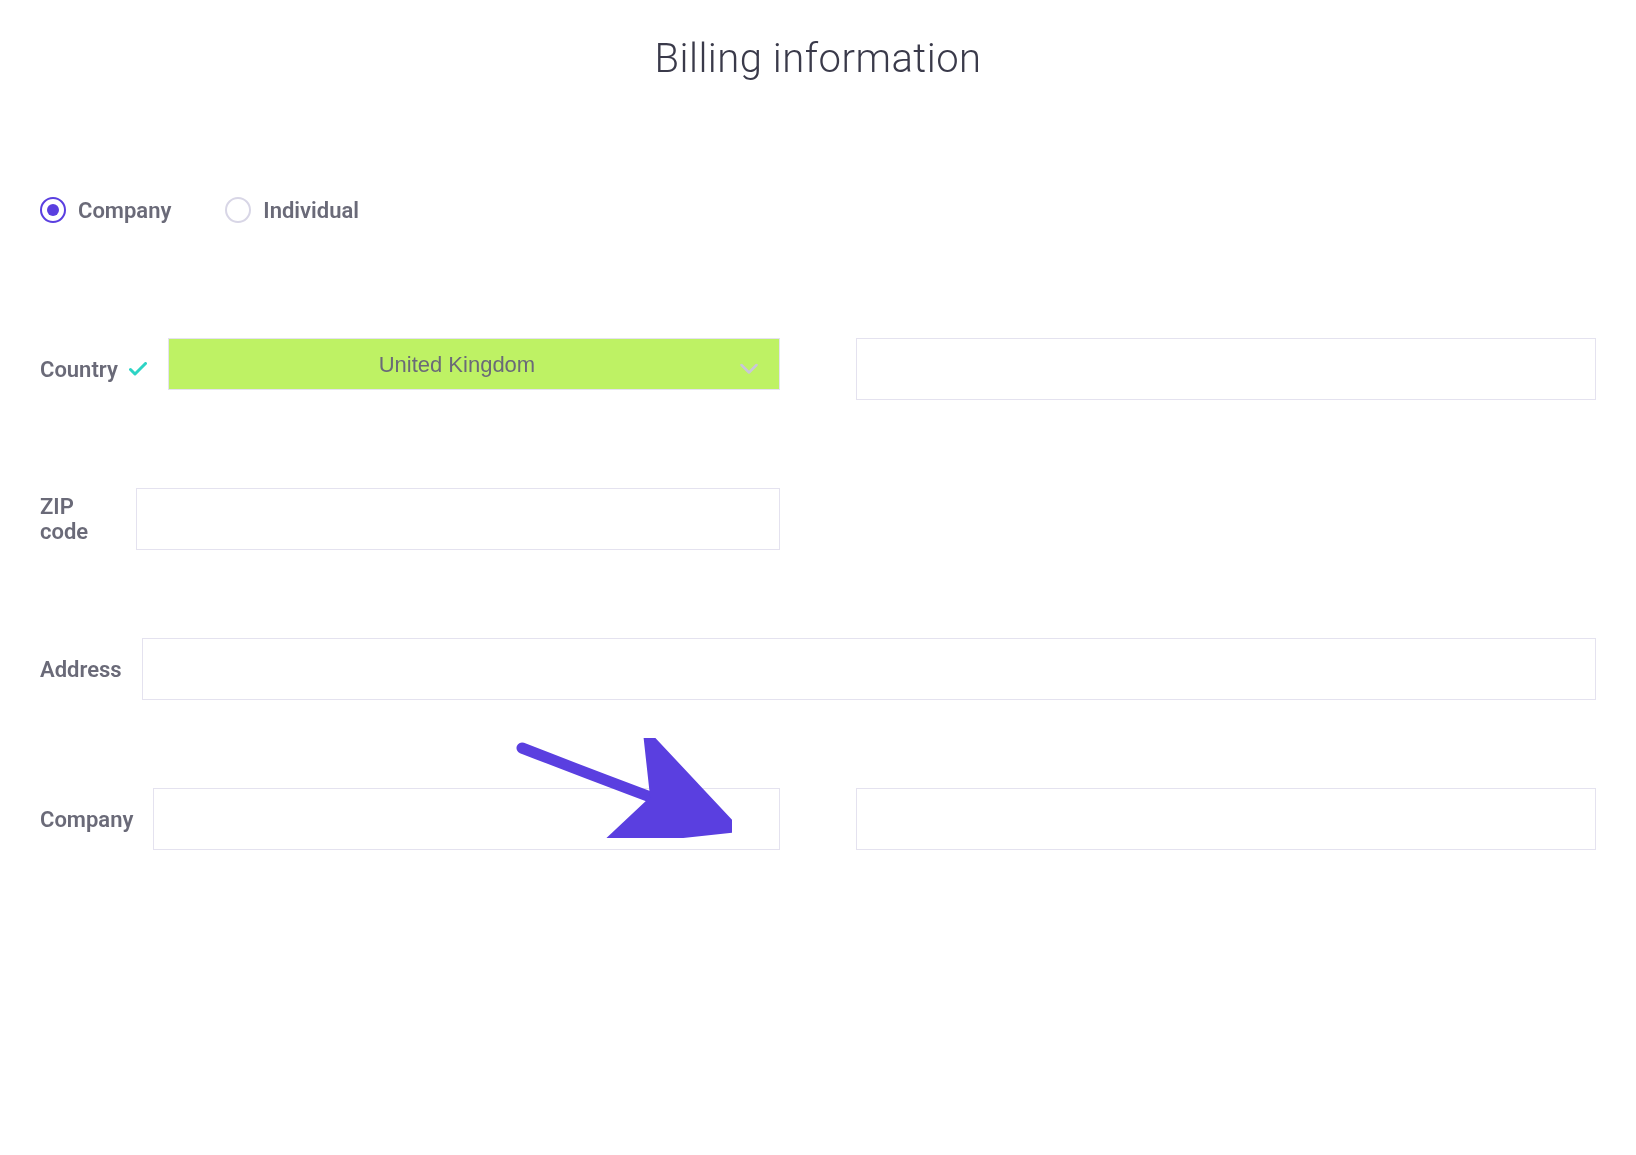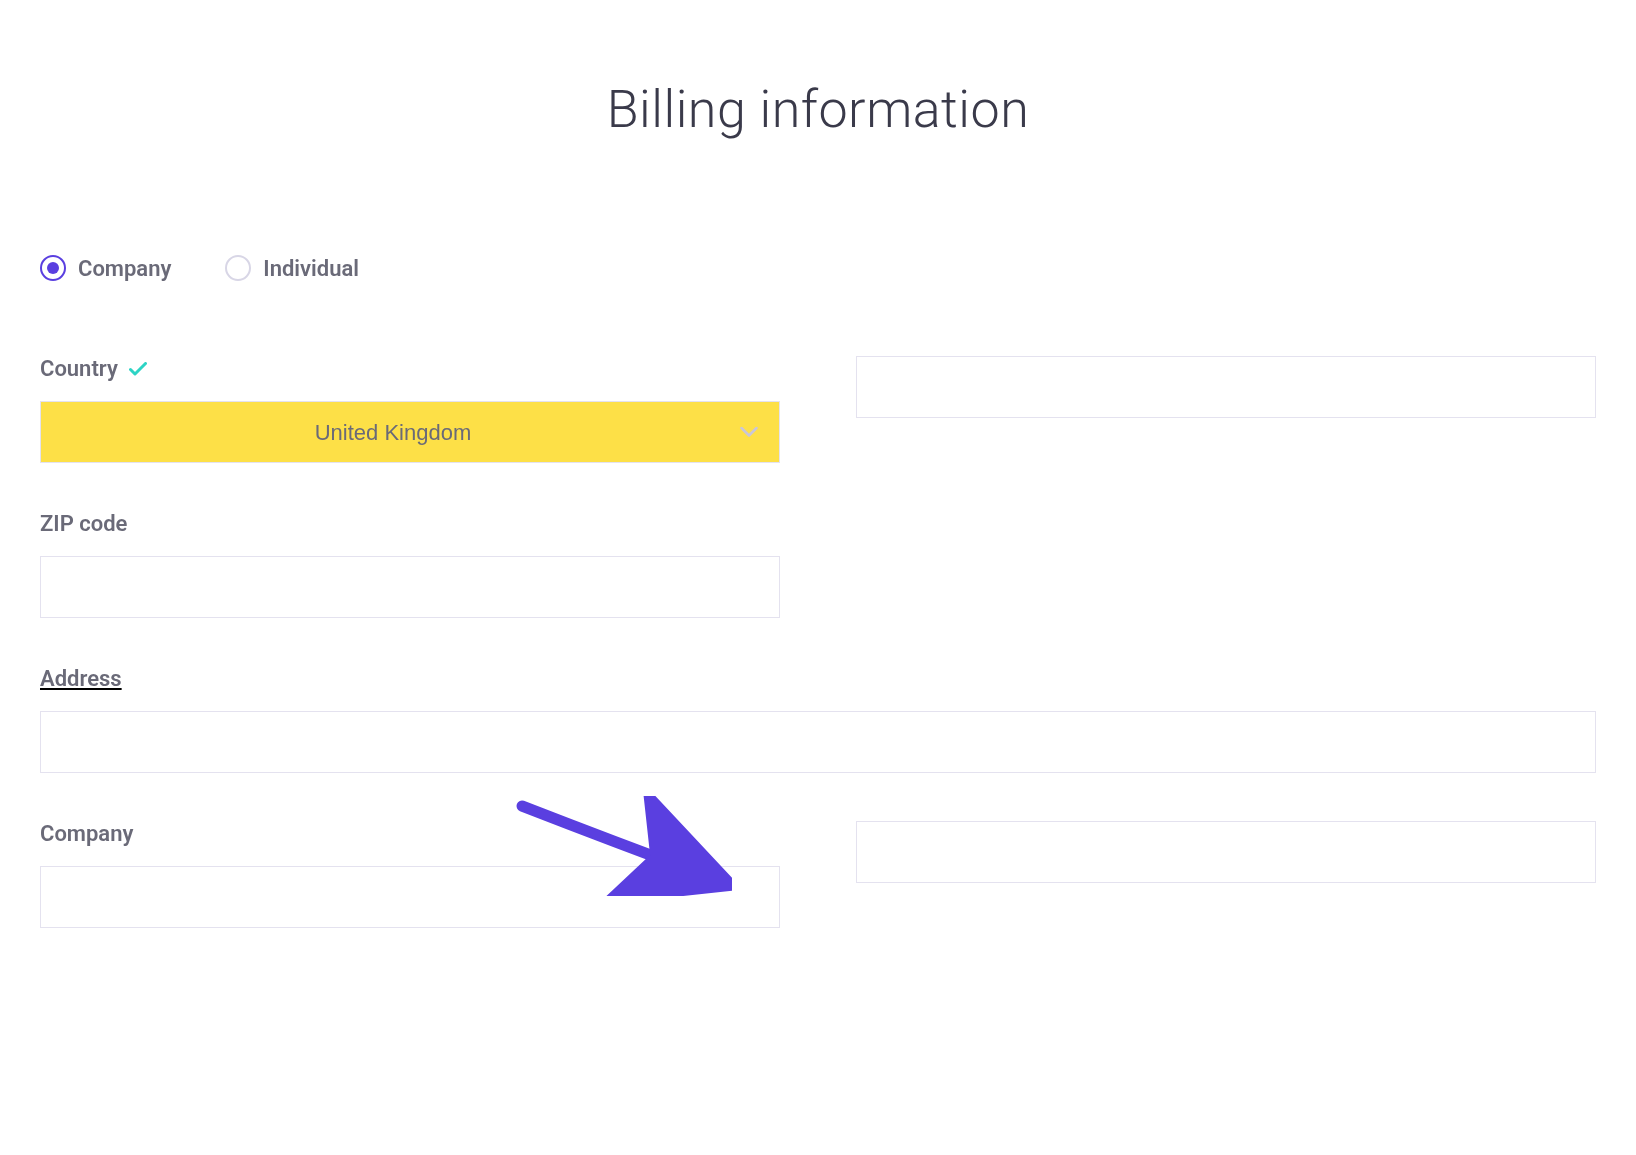--- a/index.html
+++ b/index.html
@@ -7,27 +7,26 @@
       padding: 0;
       box-sizing: border-box;
     }
     body {
       font-family: -apple-system, BlinkMacSystemFont, 'Segoe UI', Roboto, Helvetica, Arial, sans-serif;
       background: #ffffff;
       padding: 35px 40px;
       width: 1636px;
     }
     .page-title {
-      font-size: 52px;
+      font-size: 40px;
       font-weight: 300;
       color: #3a3a4a;
       text-align: center;
       margin-bottom: 115px;
       letter-spacing: 0.5px;
-      margin-top: 44px;
     }
     .radio-group {
       display: flex;
       gap: 54px;
       margin-bottom: 75px;
     }
     .radio-option {
       display: flex;
       align-items: center;
       gap: 12px;
@@ -59,26 +58,26 @@
     }
     .form-grid {
       display: grid;
       grid-template-columns: 1fr 1fr;
       column-gap: 76px;
       row-gap: 48px;
       position: relative;
     }
     .form-field {
       display: flex;
-      flex-direction: column;
+      flex-direction: row;
       gap: 20px;
+      margin-top: 40px;
     }
     .form-field.full-width {
       grid-column: 1 / -1;
-      text-decoration: underline;
     }
     .field-label-row {
       display: flex;
       align-items: center;
       gap: 10px;
       justify-content: space-between;
     }
     .field-label-left {
       display: flex;
       align-items: center;
@@ -113,23 +112,23 @@
       font-size: 20px;
       color: #6a6a78;
       outline: none;
     }
     .select-wrapper {
       position: relative;
       width: 100%;
     }
     .select-input {
       width: 100%;
-      height: 62px;
+      height: 52px;
       border: 1.5px solid #e4e2ef;
-      background: #fde047;
+      background: #bef264;
       padding: 0 50px 0 16px;
       font-size: 22px;
       color: #6a6a78;
       outline: none;
       appearance: none;
       text-align: center;
       cursor: pointer;
     }
     .chevron-down {
       position: absolute;

